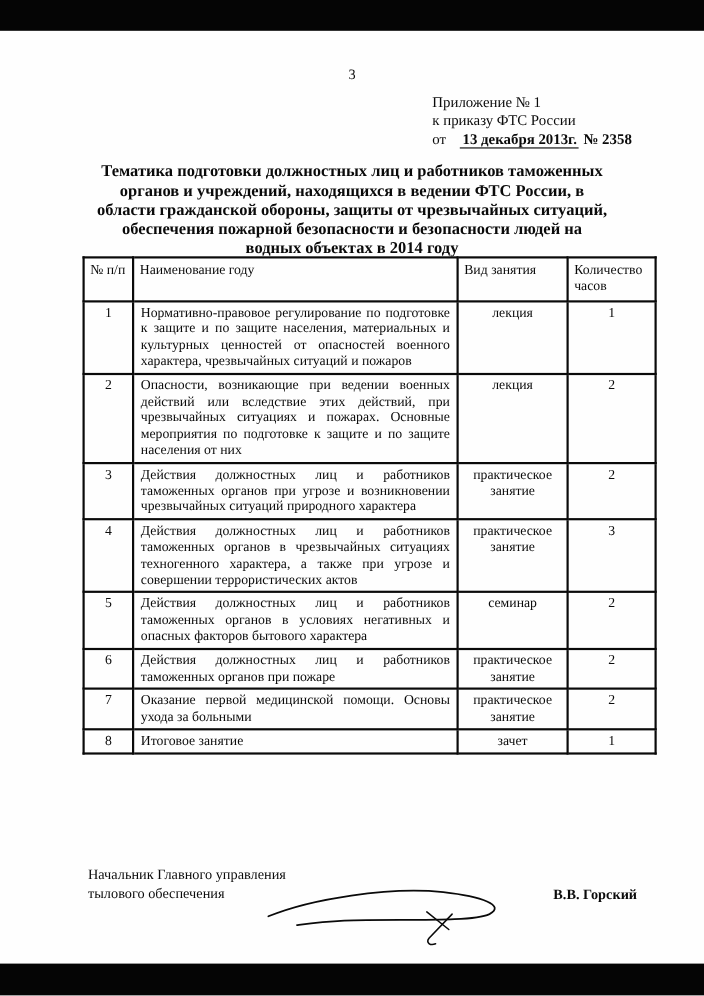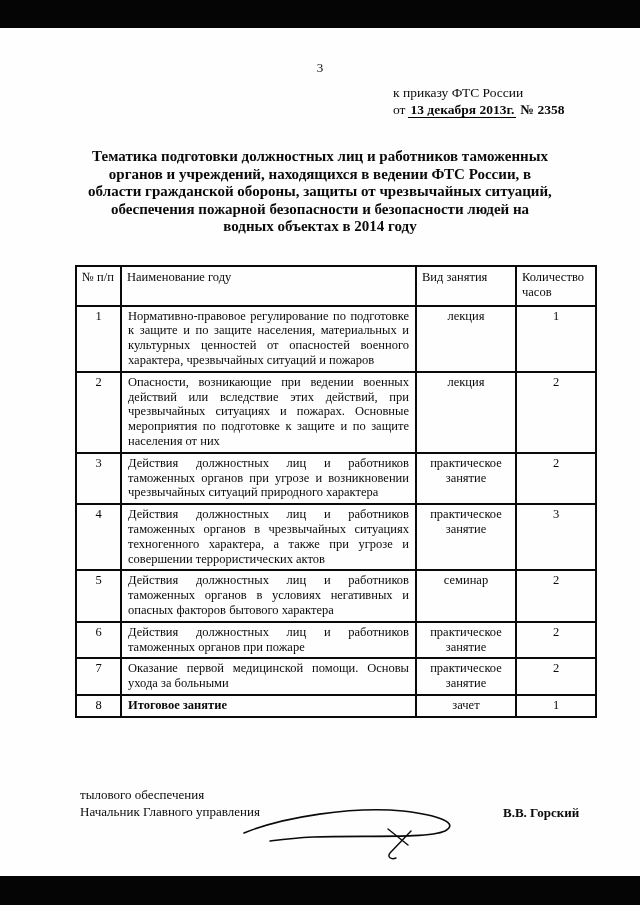--- a/index.html
+++ b/index.html
@@ -12,61 +12,62 @@
     font-family:"Liberation Serif", serif;
     color:#0a0a0a;
     overflow:hidden;
   }
   .bar-top{position:absolute;top:0;left:0;width:640px;height:28px;background:#050505;}
   .bar-bottom{position:absolute;bottom:0;left:0;width:640px;height:29px;background:#050505;}
   .page-number{position:absolute;top:60px;left:0;width:640px;text-align:center;font-size:13px;}
   .doc-header{position:absolute;top:84px;left:393px;font-size:13.5px;line-height:17px;white-space:nowrap;}
   .doc-header .fill{font-weight:bold;}
   .doc-header .date{border-bottom:1.5px solid #000;padding:0 2px;text-align:right;}
-  .doc-header .prefix{margin-right:3px;}
+  .doc-header .prefix{margin-right:13px;}
   .doc-header .num{margin-left:4px;}
   .doc-title{
     position:absolute;top:148px;left:88px;width:464px;
     text-align:center;font-weight:bold;font-size:15px;line-height:17.5px;
   }
   table.topics{
     position:absolute;top:233px;left:75px;
     border-collapse:collapse;table-layout:fixed;width:520px;
-    font-size:12.5px;line-height:14.8px;margin-top:32px;
+    font-size:12.5px;line-height:14.8px;
   }
   table.topics th, table.topics td{
     border:2px solid #0a0a0a;
     vertical-align:top;
     padding:2px 6px 3px 6px;
   }
   table.topics th{font-weight:normal;text-align:left;padding:3px 4px 5px 5px;}
   col.c-num{width:45px;}
   col.c-topic{width:295px;}
   col.c-type{width:100px;}
   col.c-hours{width:80px;}
   td.td-num{text-align:center;}
   td.td-topic{text-align:justify;}
   td.td-type{text-align:center;}
   td.td-hours{text-align:center;}
-  table.topics tr:last-child td.td-topic{font-weight:bold;}
+  table.topics tr:last-child td.td-topic{font-weight:normal;}
   .signer-title{position:absolute;top:786px;left:80px;font-size:13px;line-height:17px;}
   .signer-name{position:absolute;top:805px;left:503px;font-size:13px;font-weight:bold;}
   .signature{position:absolute;top:793px;left:238px;width:250px;height:72px;}
   .signature svg{width:100%;height:100%;}
 </style>
 </head>
 <body>
 
 <div class="page">
 
   <div class="bar-top"></div>
 
   <div class="page-number">3</div>
 
   <div class="doc-header">
+    <div>Приложение № 1</div>
     <div>к приказу ФТС России</div>
     <div>
       <span class="prefix">от</span><span class="fill date">13 декабря 2013г.</span><span class="fill num">№ 2358</span>
     </div>
   </div>
 
   <div class="doc-title">Тематика подготовки должностных лиц и работников таможенных органов и учреждений, находящихся в ведении ФТС России, в области гражданской обороны, защиты от чрезвычайных ситуаций, обеспечения пожарной безопасности и безопасности людей на водных объектах в 2014 году</div>
 
   <table class="topics">
     <colgroup>
@@ -129,22 +130,22 @@
         <tr>
           <td class="td-num">8</td>
           <td class="td-topic">Итоговое занятие</td>
           <td class="td-type">зачет</td>
           <td class="td-hours">1</td>
         </tr>
       </tbody>
   </table>
 
   <div class="signer-title">
+    <div>Начальник Главного управления</div>
     <div>тылового обеспечения</div>
-    <div>Начальник Главного управления</div>
   </div>
 
   <div class="signature">
     <svg viewBox="0 0 250 72" xmlns="http://www.w3.org/2000/svg">
       <path d="M6 40 C 45 24, 115 13, 165 18 C 200 22, 222 30, 207 38 C 190 46, 120 42, 75 44 C 55 45, 40 47, 32 48" fill="none" stroke="#0a0a0a" stroke-width="1.6" stroke-linecap="round"></path>
       <path d="M150 36 L 170 52 M 173 38 L 152 60 C 149 64, 153 67, 158 65" fill="none" stroke="#0a0a0a" stroke-width="1.4" stroke-linecap="round"></path>
     </svg>
   </div>
 
   <div class="signer-name">В.В. Горский</div>

